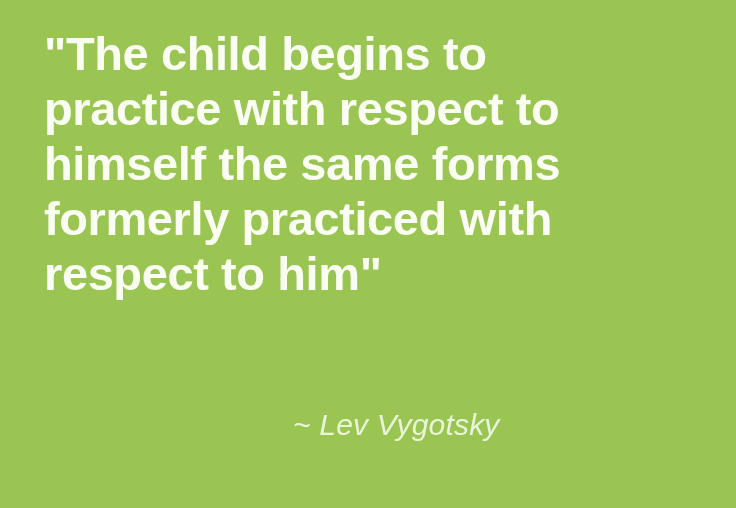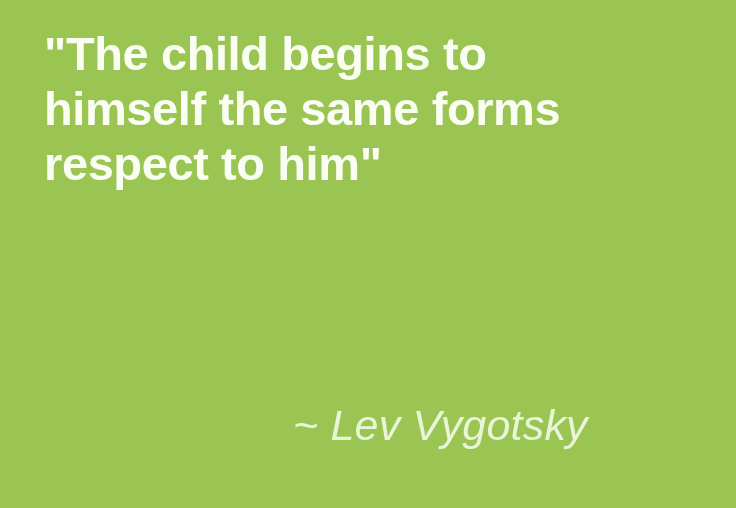--- a/index.html
+++ b/index.html
@@ -44,36 +44,38 @@
     position: absolute;
     left: 293px;
     top: 400px;
     width: 400px;
   }
 
   #attribution-text {
     font-family: "Liberation Sans", sans-serif;
     font-style: italic;
     font-weight: 400;
-    font-size: 43px;
+    font-size: 30px;
     line-height: 50px;
     letter-spacing: 0.2px;
     color: #E9F5D9;
     white-space: nowrap;
     margin: 0;
   }
 </style>
 </head>
 <body>
 
 <div id="quote-card">
 
   <div id="quote-block">
     <p class="quote-line">"The child begins to</p>
+    <p class="quote-line">practice with respect to</p>
     <p class="quote-line">himself the same forms</p>
+    <p class="quote-line">formerly practiced with</p>
     <p class="quote-line">respect to him"</p>
   </div>
 
   <div id="attribution-block">
     <p id="attribution-text">~ Lev Vygotsky</p>
   </div>
 
 </div>
 
 </body></html>

